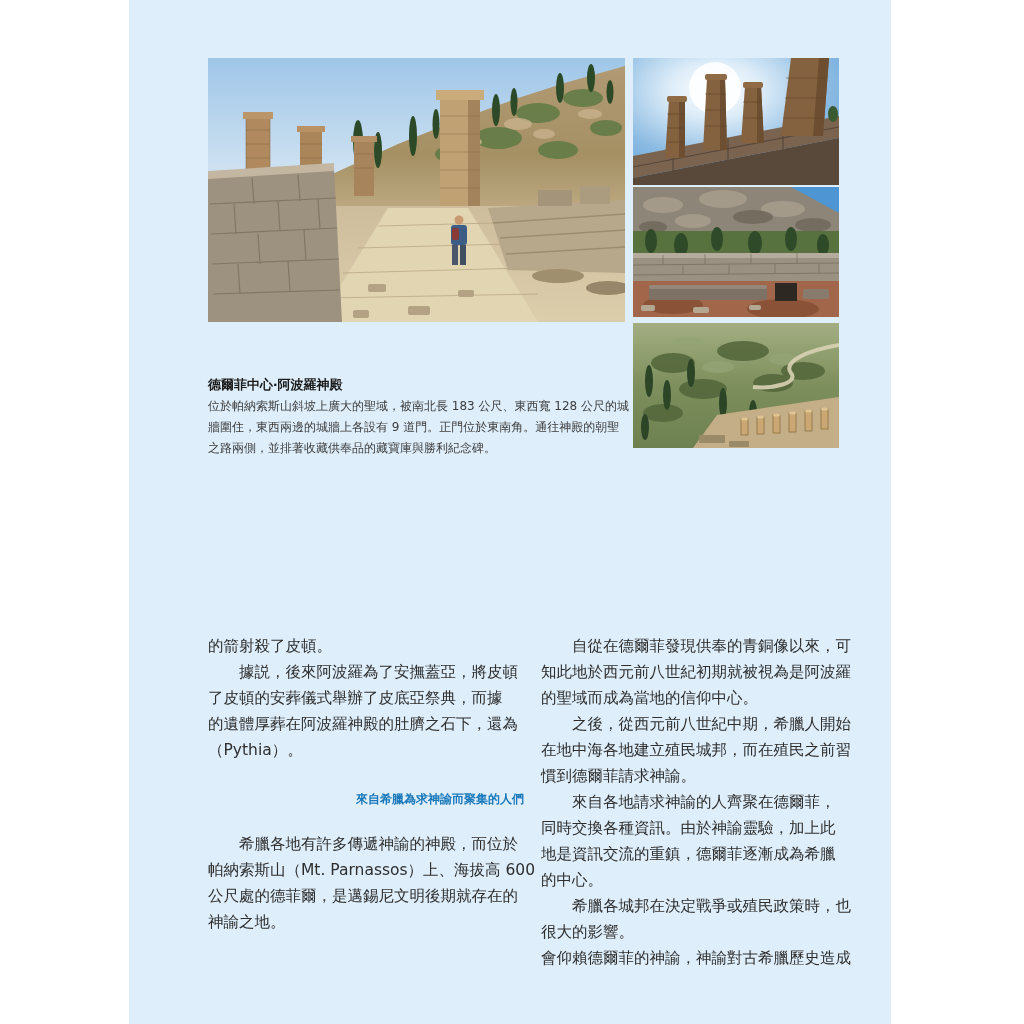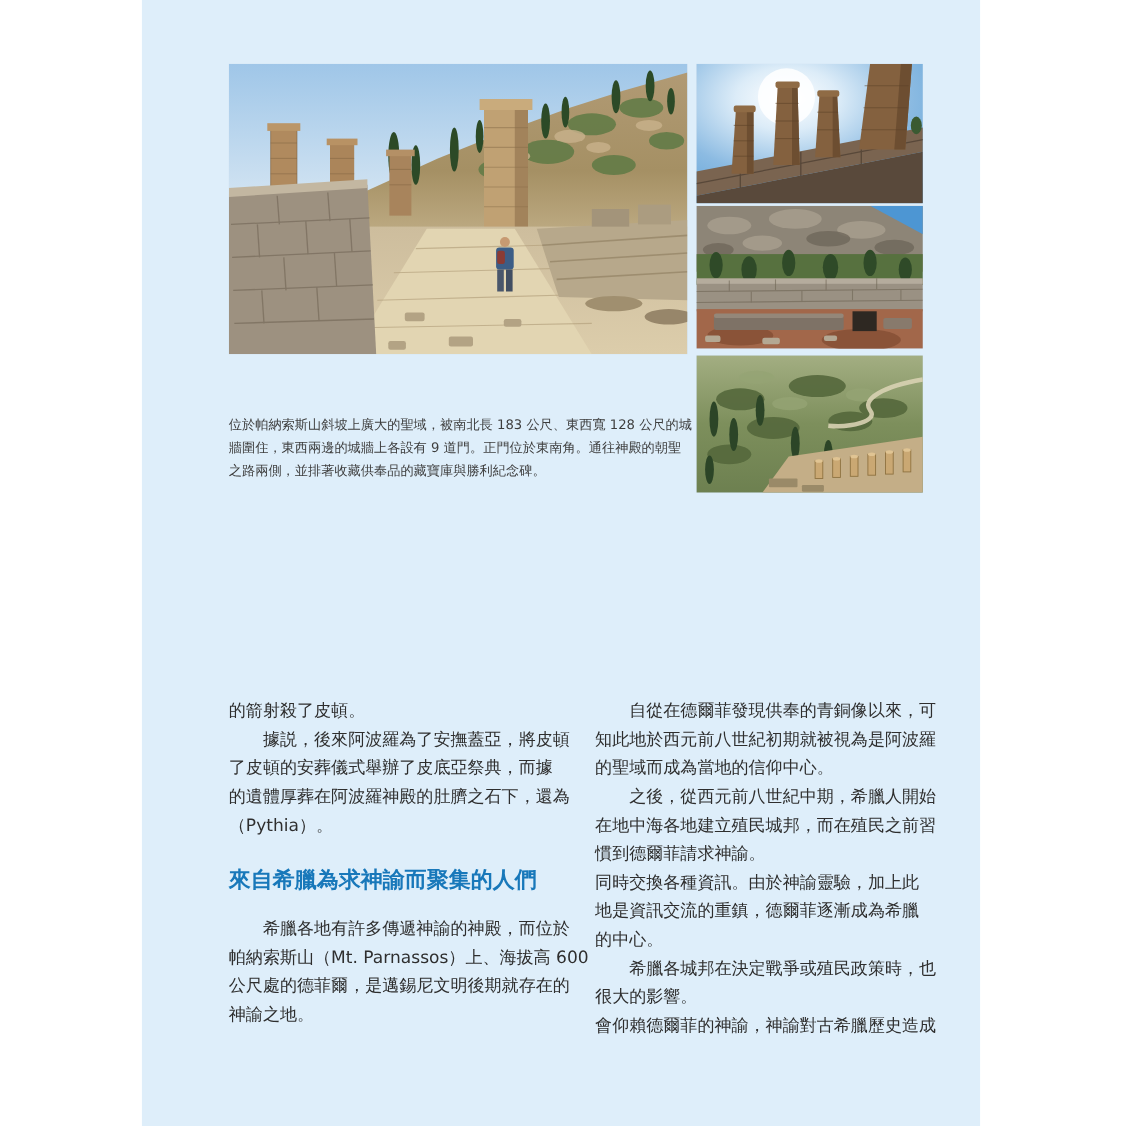--- a/index.html
+++ b/index.html
@@ -15,22 +15,22 @@
   .sp2{left:633px;top:187px;width:206px;height:130px;}
   .sp3{left:633px;top:323px;width:206px;height:125px;}
   .caption{position:absolute;left:208px;top:376px;width:400px;}
   .caption-title{font-size:13px;font-weight:bold;color:#1b1b1b;height:20px;line-height:18px;}
   .cap-line{font-size:12px;color:#3d3d3d;height:21px;line-height:21px;white-space:pre;}
   .col{position:absolute;top:633px;width:316px;color:#2e2e2e;}
   .col-left{left:208px;}
   .col-right{left:541px;}
   .line{font-size:15.5px;height:26px;line-height:26px;white-space:pre;}
   .section-heading{
-    margin:22px 0 18px 0;font-size:20px;font-weight:bold;color:#1878ba;
-    height:28px;line-height:28px;white-space:pre;
+    margin:22px 0 18px 0;font-size:12px;font-weight:bold;color:#1878ba;
+    height:28px;line-height:28px;white-space:pre;text-align:right;
   }
 </style>
 </head>
 <body>
 
 <div class="canvas">
   <div class="sheet"></div>
 
   <div class="photo main-photo">
     <svg width="417" height="264" viewBox="0 0 417 264">
@@ -339,20 +339,21 @@
         </g>
       </g>
       <g fill="#9a8a68">
           <rect x="66" y="112" width="26" height="8" rx="1"></rect>
           <rect x="96" y="118" width="20" height="6" rx="1"></rect>
         </g>
     </svg>
   </div>
 
   <div class="caption">
+    <div class="caption-title">德爾菲中心‧阿波羅神殿</div>
     <div class="caption-body">
         <div class="cap-line">位於帕納索斯山斜坡上廣大的聖域，被南北長 183 公尺、東西寬 128 公尺的城</div>
         <div class="cap-line">牆圍住，東西兩邊的城牆上各設有 9 道門。正門位於東南角。通往神殿的朝聖</div>
         <div class="cap-line">之路兩側，並排著收藏供奉品的藏寶庫與勝利紀念碑。</div>
       </div>
   </div>
 
   <div class="col col-left">
     <div>
         <div class="line">的箭射殺了皮頓。</div>
@@ -370,20 +371,21 @@
       </div>
   </div>
 
   <div class="col col-right">
       <div class="line">　　自從在德爾菲發現供奉的青銅像以來，可</div>
       <div class="line">知此地於西元前八世紀初期就被視為是阿波羅</div>
       <div class="line">的聖域而成為當地的信仰中心。</div>
       <div class="line">　　之後，從西元前八世紀中期，希臘人開始</div>
       <div class="line">在地中海各地建立殖民城邦，而在殖民之前習</div>
       <div class="line">慣到德爾菲請求神諭。</div>
+      <div class="line">　　來自各地請求神諭的人齊聚在德爾菲，</div>
       <div class="line">同時交換各種資訊。由於神諭靈驗，加上此</div>
       <div class="line">地是資訊交流的重鎮，德爾菲逐漸成為希臘</div>
       <div class="line">的中心。</div>
       <div class="line">　　希臘各城邦在決定戰爭或殖民政策時，也</div>
       <div class="line">很大的影響。</div>
       <div class="line">會仰賴德爾菲的神諭，神諭對古希臘歷史造成</div>
     </div>
 </div>
 
 </body></html>

